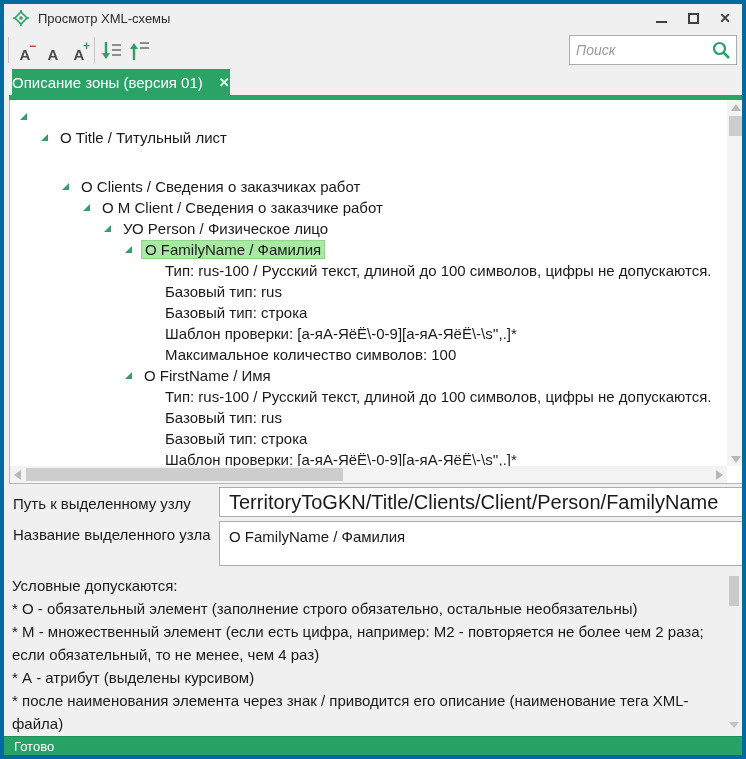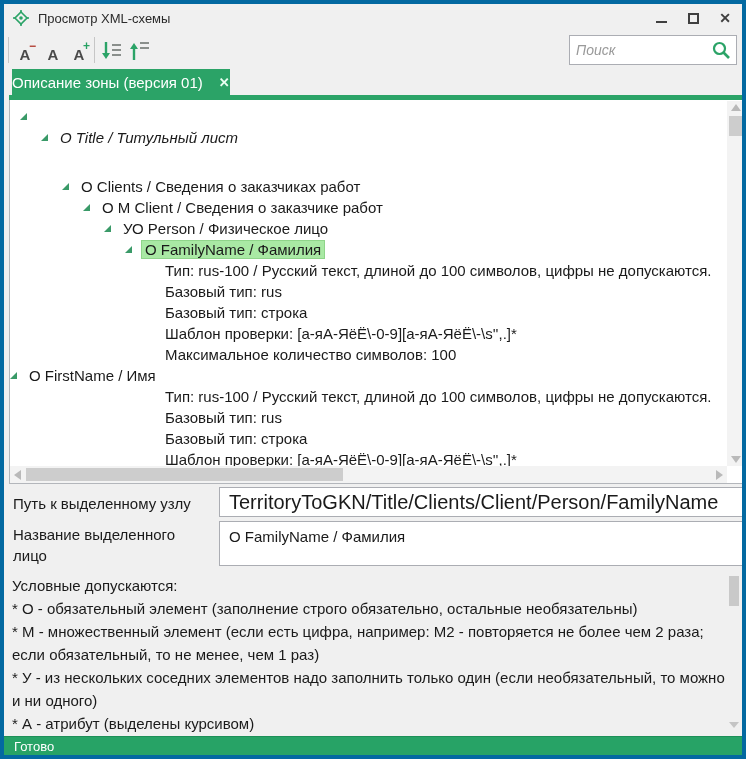--- a/index.html
+++ b/index.html
@@ -161,21 +161,21 @@
   </div>
   <div class="accent-strip"></div>
 
   <div class="tree-panel">
     <div class="tree-rows" id="tree-rows">
         <div class="tree-row" style="padding-left: 10px;">
           <span class="expander">
             <span class="tri"></span>
           </span>
         </div>
-        <div class="tree-row" style="padding-left: 31px; font-style: italic;">
+        <div class="tree-row" style="padding-left: 31px;">
           <span class="expander">
             <span class="tri"></span>
           </span>
           <span class="node-label">О Title / Титульный лист</span>
         </div>
         <div class="tree-row" style="padding-left: 52px; margin-top: 28px;">
           <span class="expander">
             <span class="tri"></span>
           </span>
           <span class="node-label">О Clients / Сведения о заказчиках работ</span>
@@ -211,21 +211,21 @@
           <span class="node-label">Базовый тип: строка</span>
         </div>
         <div class="tree-row" style="padding-left: 136px;">
           <span class="expander empty"></span>
           <span class="node-label">Шаблон проверки: [а-яА-ЯёЁ\-0-9][а-яА-ЯёЁ\-\s'',.]*</span>
         </div>
         <div class="tree-row" style="padding-left: 136px;">
           <span class="expander empty"></span>
           <span class="node-label">Максимальное количество символов: 100</span>
         </div>
-        <div class="tree-row" style="">
+        <div class="tree-row" style="padding-left: 115px;">
           <span class="expander">
             <span class="tri"></span>
           </span>
           <span class="node-label">О FirstName / Имя</span>
         </div>
         <div class="tree-row" style="padding-left: 136px;">
           <span class="expander empty"></span>
           <span class="node-label">Тип: rus-100 / Русский текст, длиной до 100 символов, цифры не допускаются.</span>
         </div>
         <div class="tree-row" style="padding-left: 136px;">
@@ -254,31 +254,30 @@
       <div class="arrow-left"></div>
       <div class="thumb"></div>
       <div class="arrow-right"></div>
     </div>
   </div>
 
   <div class="field-label lbl-path">Путь к выделенному узлу</div>
   <div class="field-box box-path">
     <input type="text" value="TerritoryToGKN/Title/Clients/Client/Person/FamilyName" style="">
   </div>
-  <div class="field-label lbl-name">Название выделенного лицо</div>
+  <div class="field-label lbl-name">Название выделенного узла</div>
   <div class="field-box box-name">
     <span>О FamilyName / Фамилия</span>
   </div>
 
   <div class="legend">
     <div class="legend-line">Условные допускаются:</div>
     <div id="legend-list">
         <div class="legend-line">* О - обязательный элемент (заполнение строго обязательно, остальные необязательны)</div>
-        <div class="legend-line">* М - множественный элемент (если есть цифра, например: М2 - повторяется не более чем 2 раза; если обязательный, то не менее, чем 1 раз)</div>
-        <div class="legend-line">* У - из нескольких соседних элементов надо заполнить только один (если необязательный, то можно и ни одного)</div>
+        <div class="legend-line">* М - множественный элемент (если есть цифра, например: М2 - повторяется не более чем 2 раза; если обязательный, то не менее, чем 4 раз)</div>
         <div class="legend-line">* А - атрибут (выделены курсивом)</div>
         <div class="legend-line">* после наименования элемента через знак / приводится его описание (наименование тега XML-файла)</div>
       </div>
   </div>
   <div class="legend-scroll">
     <div class="thumb"></div>
     <div class="arrow-down"></div>
   </div>
 
   <div class="statusbar">

